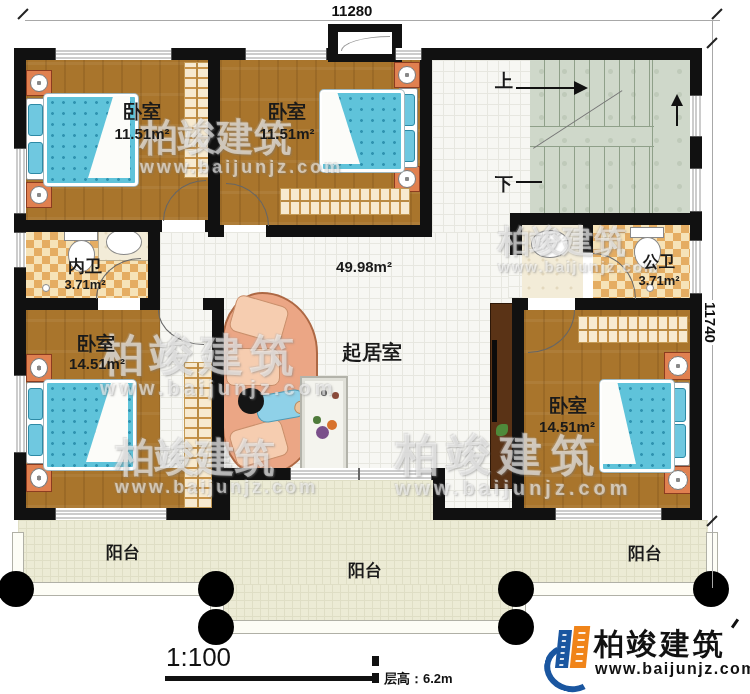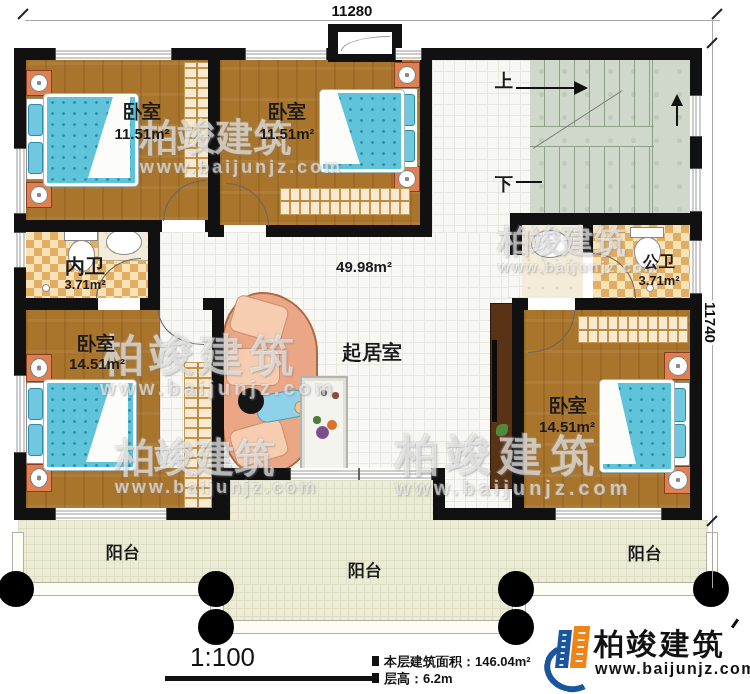--- a/index.html
+++ b/index.html
@@ -255,21 +255,21 @@
   </div>
   <div class="wm" style="left:115px;top:436px;font-size:40px;">
     <span>柏竣建筑</span>
     <span class="u" style="font-size:18px;letter-spacing:3px;">www.baijunjz.com</span>
   </div>
 
   <div class="lbl" style="left:142px;top:112px;font-size:19px;">卧室</div>
   <div class="lbl" style="left:142px;top:133px;font-size:15px;">11.51m²</div>
   <div class="lbl" style="left:287px;top:112px;font-size:19px;">卧室</div>
   <div class="lbl" actable="false" style="left:287px;top:133px;font-size:15px;">11.51m²</div>
-  <div class="lbl" style="left:85px;top:266px;font-size:20px;">内卫</div>
+  <div class="lbl" style="left:85px;top:266px;font-size:17px;">内卫</div>
   <div class="lbl" style="left:85px;top:284px;font-size:13px;">3.71m²</div>
   <div class="lbl" style="left:659px;top:262px;font-size:16px;">公卫</div>
   <div class="lbl" style="left:659px;top:280px;font-size:13px;">3.71m²</div>
   <div class="lbl" style="left:364px;top:266px;font-size:15px;">49.98m²</div>
   <div class="lbl" style="left:372px;top:352px;font-size:20px;">起居室</div>
   <div class="lbl" style="left:96px;top:344px;font-size:19px;">卧室</div>
   <div class="lbl" style="left:97px;top:363px;font-size:15px;">14.51m²</div>
   <div class="lbl" style="left:568px;top:406px;font-size:19px;">卧室</div>
   <div class="lbl" style="left:567px;top:426px;font-size:15px;">14.51m²</div>
   <div class="lbl" style="left:504px;top:81px;font-size:18px;">上</div>
@@ -281,26 +281,25 @@
   <div class="dimline" style="left:25px;top:20px;width:695px;height:1px;"></div>
   <div class="dimline" style="left:712px;top:20px;width:1px;height:568px;"></div>
   <div class="tick" style="left:16px;top:13px;"></div>
   <div class="tick" style="left:710px;top:13px;"></div>
   <div class="tick" style="left:705px;top:42px;"></div>
   <div class="tick" style="left:705px;top:520px;"></div>
   <div class="abs" style="left:320px;top:2px;width:64px;text-align:center;font-size:15px;font-weight:bold;background:#fff;">11280</div>
   <div class="abs" style="left:702px;top:300px;writing-mode:vertical-rl;font-size:15px;font-weight:bold;background:#fff;padding:2px 0;">11740</div>
 
   <div class="abs" style="left:166px;top:642px;display:flex;gap:14px;align-items:baseline;">
-    <span style="font-size:26px;font-weight:500;margin-left:24px;">1:100</span>
+    <span style="font-size:26px;font-weight:500;">1:100</span>
   </div>
   <div class="abs" style="left:165px;top:676px;width:214px;height:5px;background:#111;"></div>
   <div class="abs" style="left:372px;top:656px;width:7px;height:10px;background:#111;"></div>
   <div class="abs" style="left:372px;top:673px;width:7px;height:10px;background:#111;"></div>
-  <div class="abs" style="left:384px;top:653px;font-size:13px;font-weight:bold;">本层建筑面积：146.04m²</div>
   <div class="abs" style="left:384px;top:670px;font-size:13px;font-weight:bold;">层高：6.2m</div>
 
   <div class="abs" style="left:544px;top:622px;width:200px;height:64px;">
     <div class="abs" style="left:0;top:2px;width:50px;height:60px;">
       <div class="abs" style="left:0px;top:20px;width:42px;height:36px;border:6px solid rgba(0,0,0,0);border-bottom-color:#1a56a0;border-left-color:#1a56a0;border-radius:50%;transform:rotate(15deg);"></div>
       <div class="abs" style="left:13px;top:6px;width:13px;height:38px;background:#1a56a0;transform:skewX(-6deg);background-image:repeating-linear-gradient(0deg,rgba(255,255,255,.85) 0 2px,rgba(0,0,0,0) 2px 6px);background-size:4px 100%;background-repeat:no-repeat;background-position:4px 4px;"></div>
       <div class="abs" style="left:28px;top:2px;width:16px;height:42px;background:#f08419;transform:skewX(-6deg);"></div>
       <div class="abs" style="left:33px;top:8px;width:7px;height:30px;background-image:repeating-linear-gradient(0deg,rgba(255,255,255,.9) 0 2px,rgba(0,0,0,0) 2px 7px);transform:skewX(-6deg);"></div>
     </div>
     <div class="abs" style="left:50px;top:2px;font-size:30px;font-weight:900;letter-spacing:3px;color:#111;">柏竣建筑</div>

